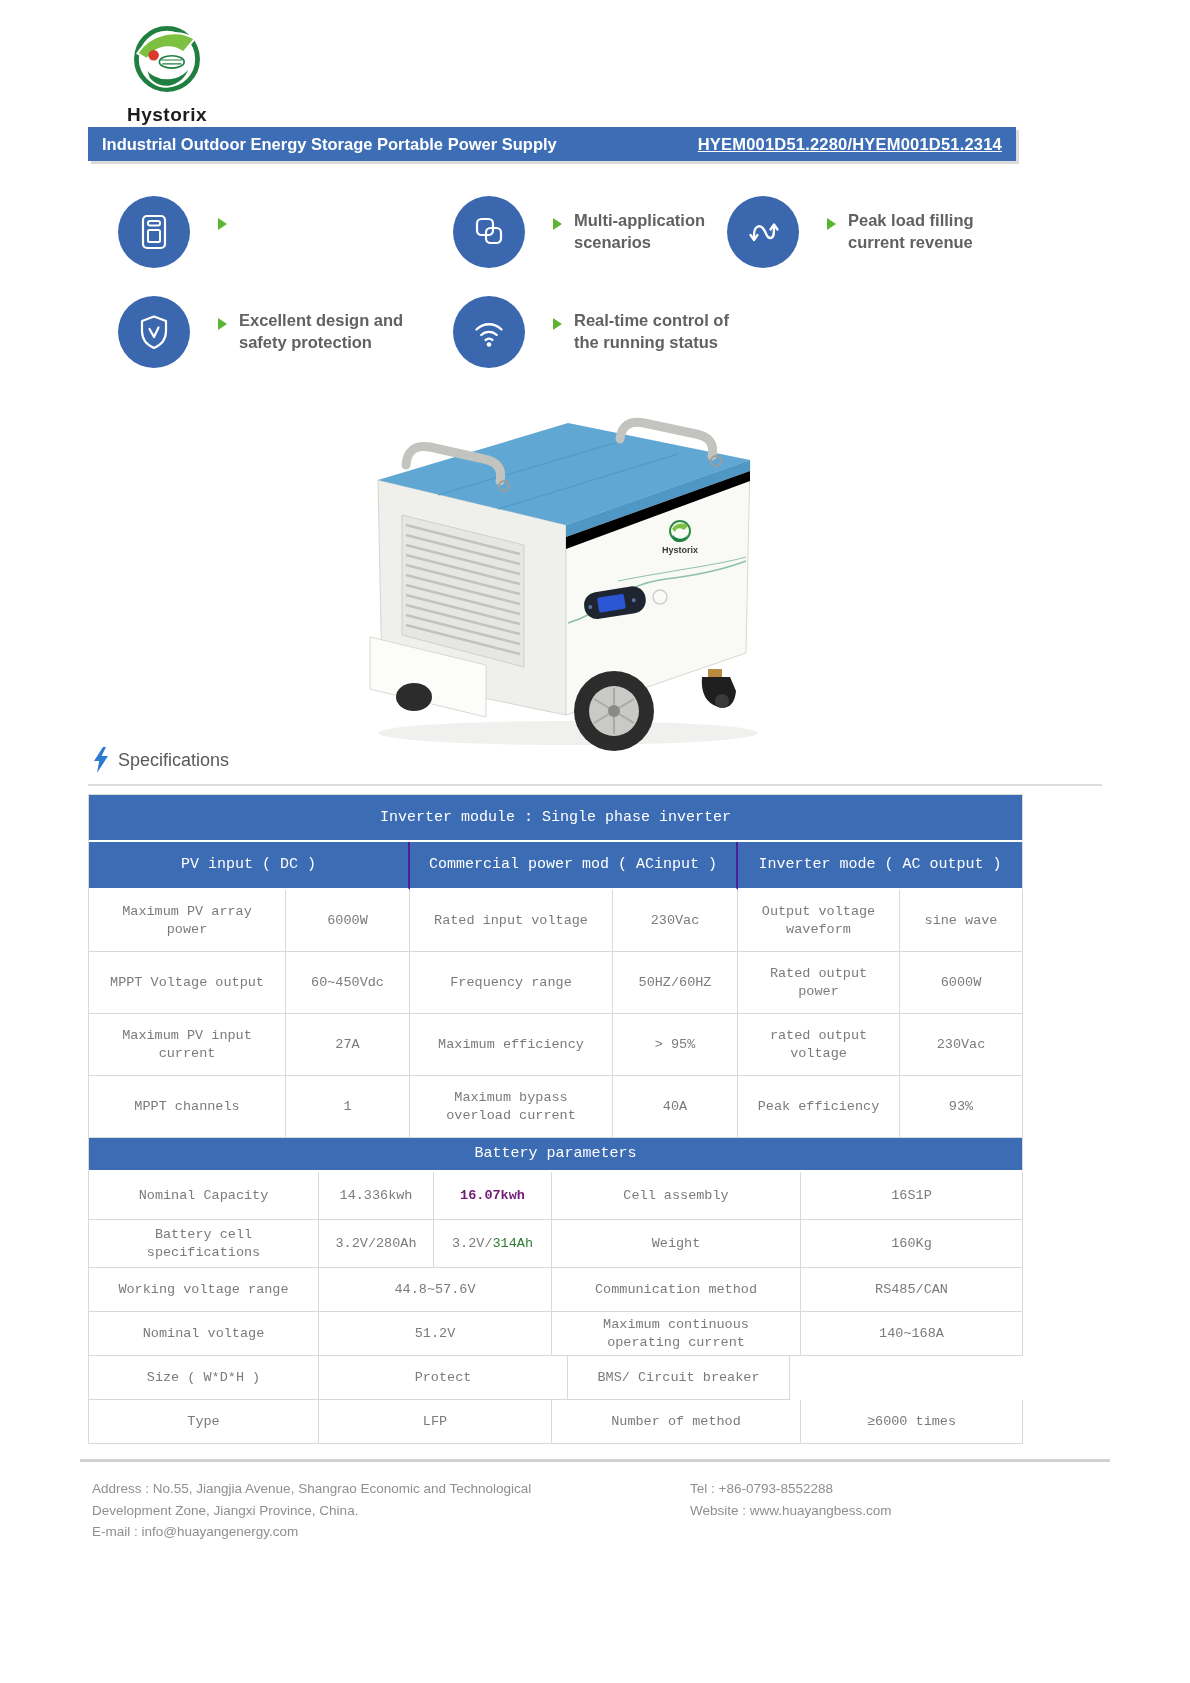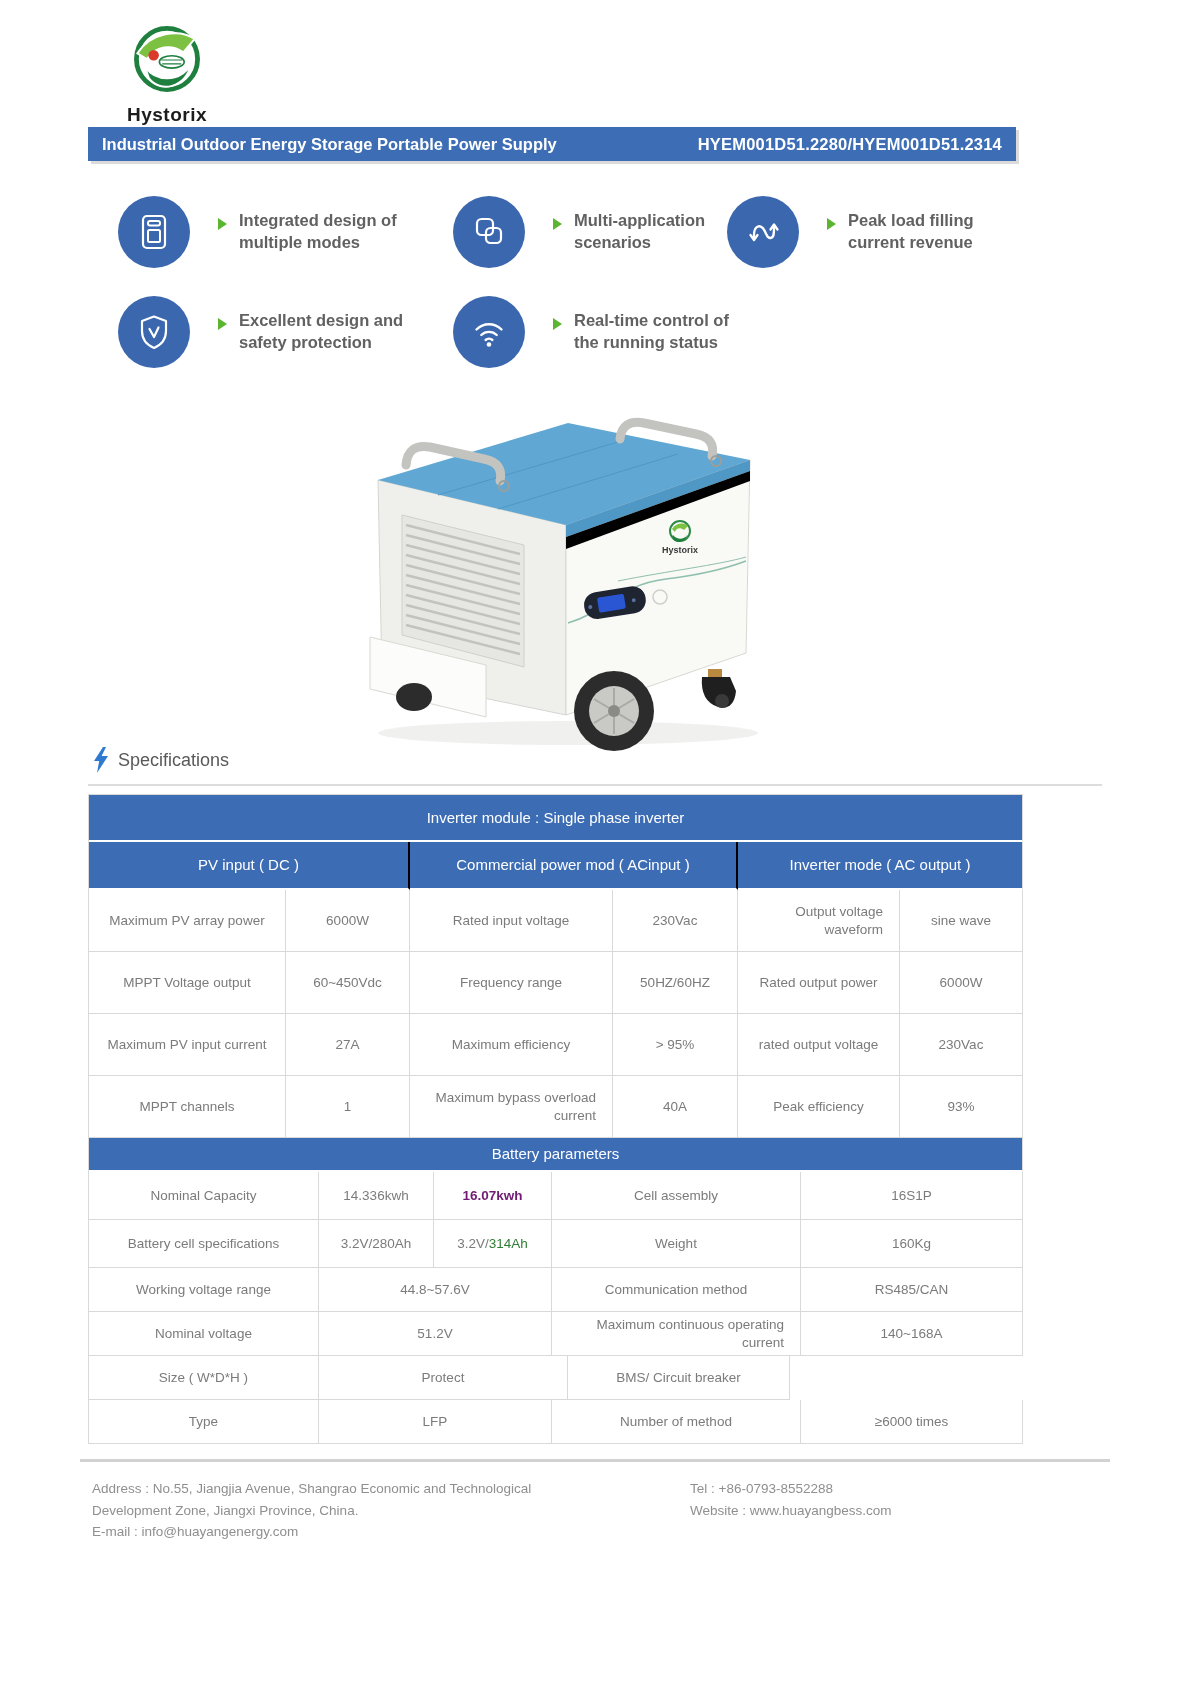--- a/index.html
+++ b/index.html
@@ -10,21 +10,21 @@
   
   .logo-wrap{position:absolute;left:112px;top:22px;width:110px;text-align:center;}
   .brand-name{font-size:19px;font-weight:bold;color:#1c1c1c;margin-top:2px;letter-spacing:.5px;}
   
   .title-bar{
     position:absolute;left:88px;top:127px;width:928px;height:34px;background:#3d6db5;
     display:flex;align-items:center;justify-content:space-between;padding:12px 14px;box-sizing:border-box;
     box-shadow:3px 3px 0 rgba(175,175,175,.45);
   }
   .title-bar .t-left{color:#fff;font-size:16.5px;font-weight:bold;}
-  .title-bar .t-right{color:#fff;font-size:16.5px;font-weight:bold;letter-spacing:.2px;}
+  .title-bar .t-right{color:#fff;font-size:16.5px;font-weight:bold;letter-spacing:.2px;text-decoration:underline;}
   
   .feature{position:absolute;display:flex;align-items:flex-start;}
   .f-circle{
     width:72px;height:72px;border-radius:50%;background:#3a67ae;flex:0 0 auto;
     display:flex;align-items:center;justify-content:center;
   }
   .f-arrow{
     width:0;height:0;border-left:9px solid #5cb531;border-top:6px solid transparent;
     border-bottom:6px solid transparent;margin:22px 12px 0 28px;flex:0 0 auto;
   }
@@ -39,26 +39,26 @@
   .spec-rule{position:absolute;left:88px;top:784px;width:1014px;height:2px;background:#dcdcdc;}
   
   .spec-table{
     position:absolute;left:88px;top:794px;width:934px;
     border-left:1px solid #d9d9d9;border-top:1px solid #d9d9d9;box-sizing:content-box;
     font-size:13.5px;color:#7b7b7b;
   }
   .trow{display:flex;}
   .tcell{
     border-right:1px solid #d9d9d9;border-bottom:1px solid #d9d9d9;box-sizing:border-box;
-    display:flex;align-items:center;justify-content:center;text-align:right;
-    padding:3px 16px;line-height:1.3;
+    display:flex;align-items:center;justify-content:center;text-align:center;
+    padding:3px 16px;line-height:1.3;font-family:Liberation Mono, monospace;
   }
   .th{
     background:#3c6cb4;color:#ffffff;font-size:15px;
-    border-right:2px solid #000000;border-bottom:2px solid #ffffff;
+    border-right:2px solid #4c1d95;border-bottom:2px solid #ffffff;
   }
   .th.edge{border-right:1px solid #d9d9d9;}
   .h47{height:47px}.h48{height:48px}.h62{height:62px}.h34{height:34px}.h44{height:44px}
   .c1{width:197px}.c2{width:124px}.c3{width:203px}.c4{width:125px}.c5{width:162px}.c6{width:123px}
   .g1{width:321px}.g2{width:328px}.g3{width:285px}
   .w-full{width:934px}
   .b1{width:230px}.b2{width:115px}.b3{width:118px}.b23{width:233px}.b4{width:249px}.b5{width:222px}
   .dark-val{color:#701a75;font-weight:bold;}
   .green-val{color:#2e7d32;}
   
@@ -89,22 +89,20 @@
 
 <div class="feature" style="left:118px;top:196px">
   <div class="f-circle">
     <svg width="40" height="40" viewBox="0 0 40 40">
       <rect x="9" y="4" width="22" height="32" rx="4" fill="none" stroke="#fff" stroke-width="2.2"></rect>
       <rect x="14" y="9" width="12" height="4.5" rx="2" fill="none" stroke="#fff" stroke-width="2"></rect>
       <rect x="14" y="18" width="12" height="12" rx="1.5" fill="none" stroke="#fff" stroke-width="2"></rect>
     </svg>
   </div>
   <div class="f-arrow"></div>
-  <div class="f-text">Integrated design of
-multiple modes</div>
 </div>
 
 <div class="feature" style="left:453px;top:196px">
   <div class="f-circle">
     <svg width="40" height="40" viewBox="0 0 40 40">
       <rect x="8" y="7" width="16" height="16" rx="4.5" fill="none" stroke="#fff" stroke-width="2.2"></rect>
       <rect x="17" y="16" width="15" height="15" rx="4.5" fill="none" stroke="#fff" stroke-width="2.2"></rect>
     </svg>
   </div>
   <div class="f-arrow"></div>

